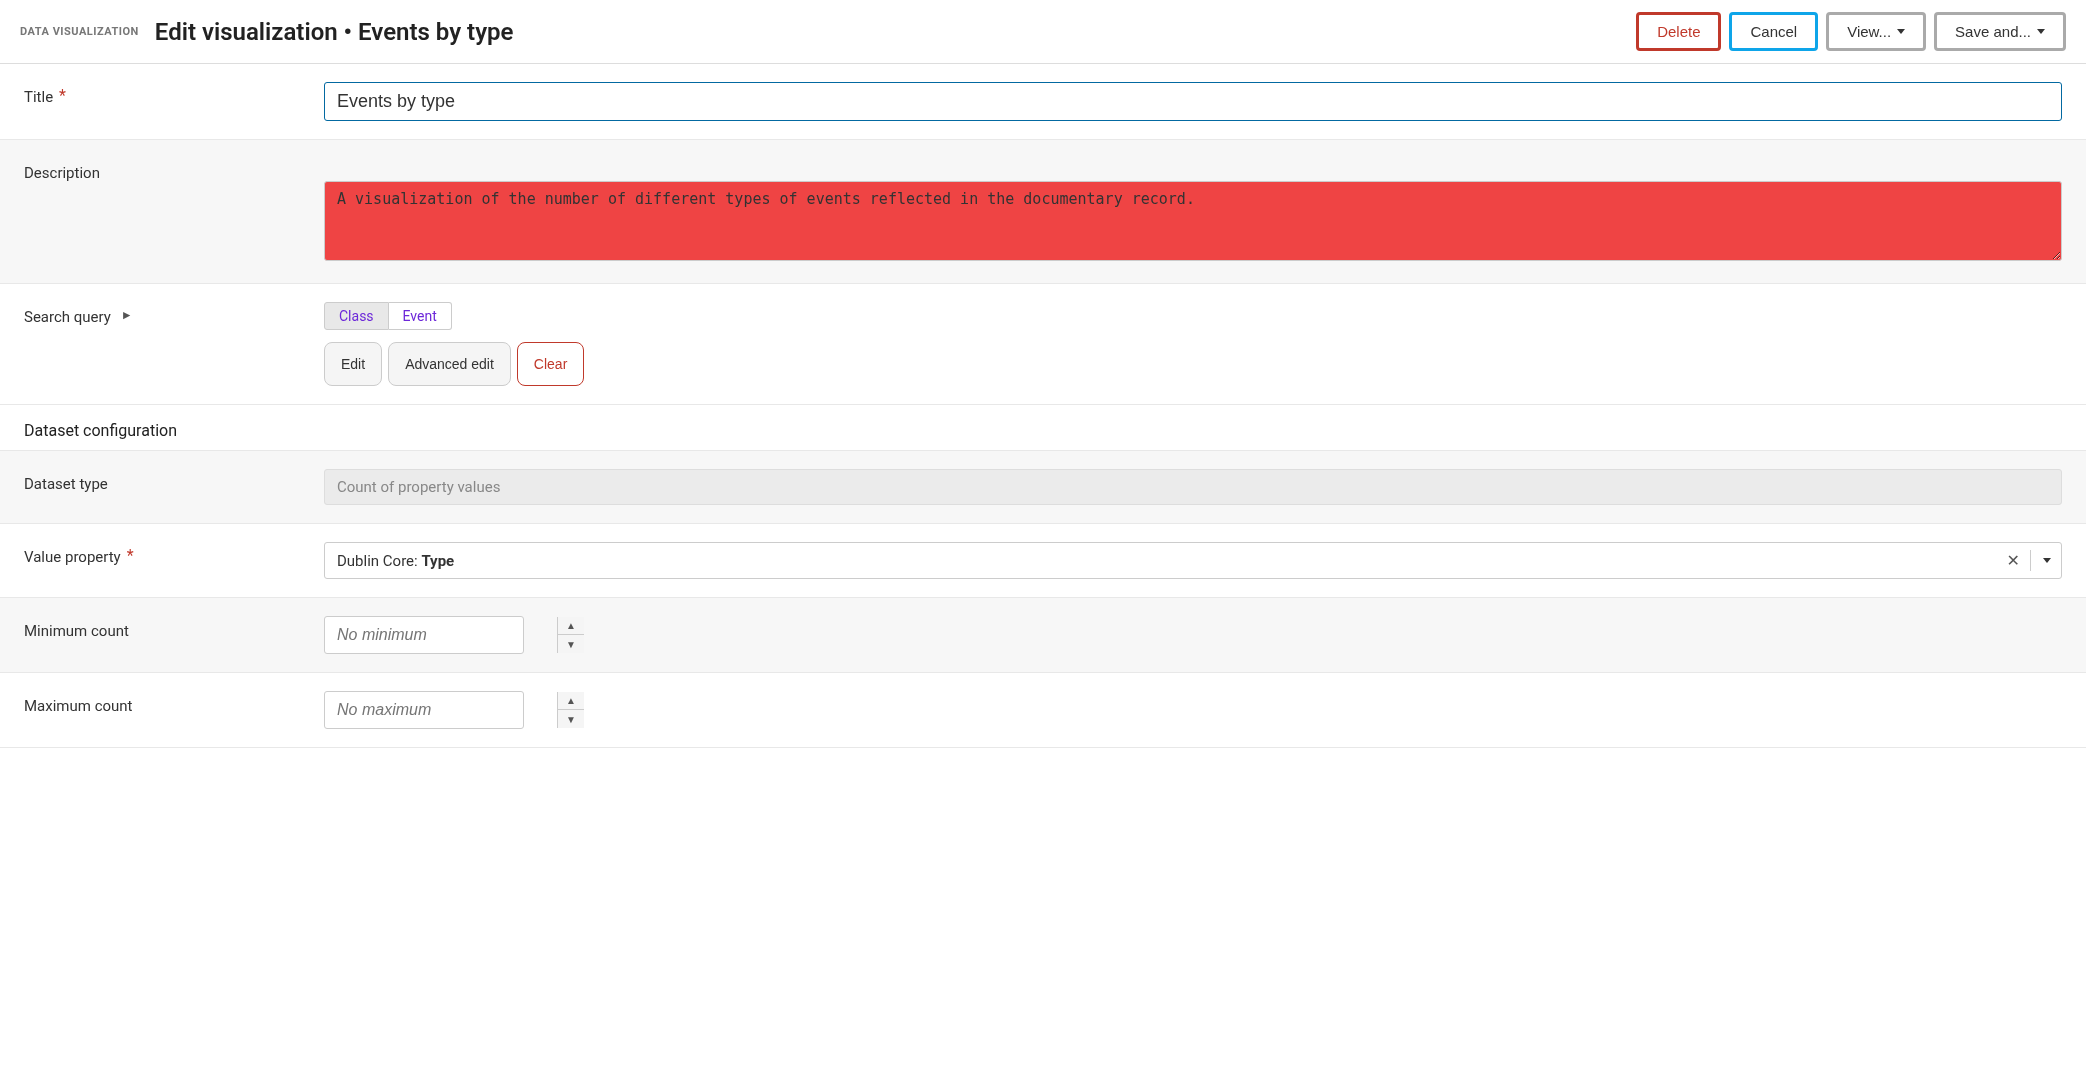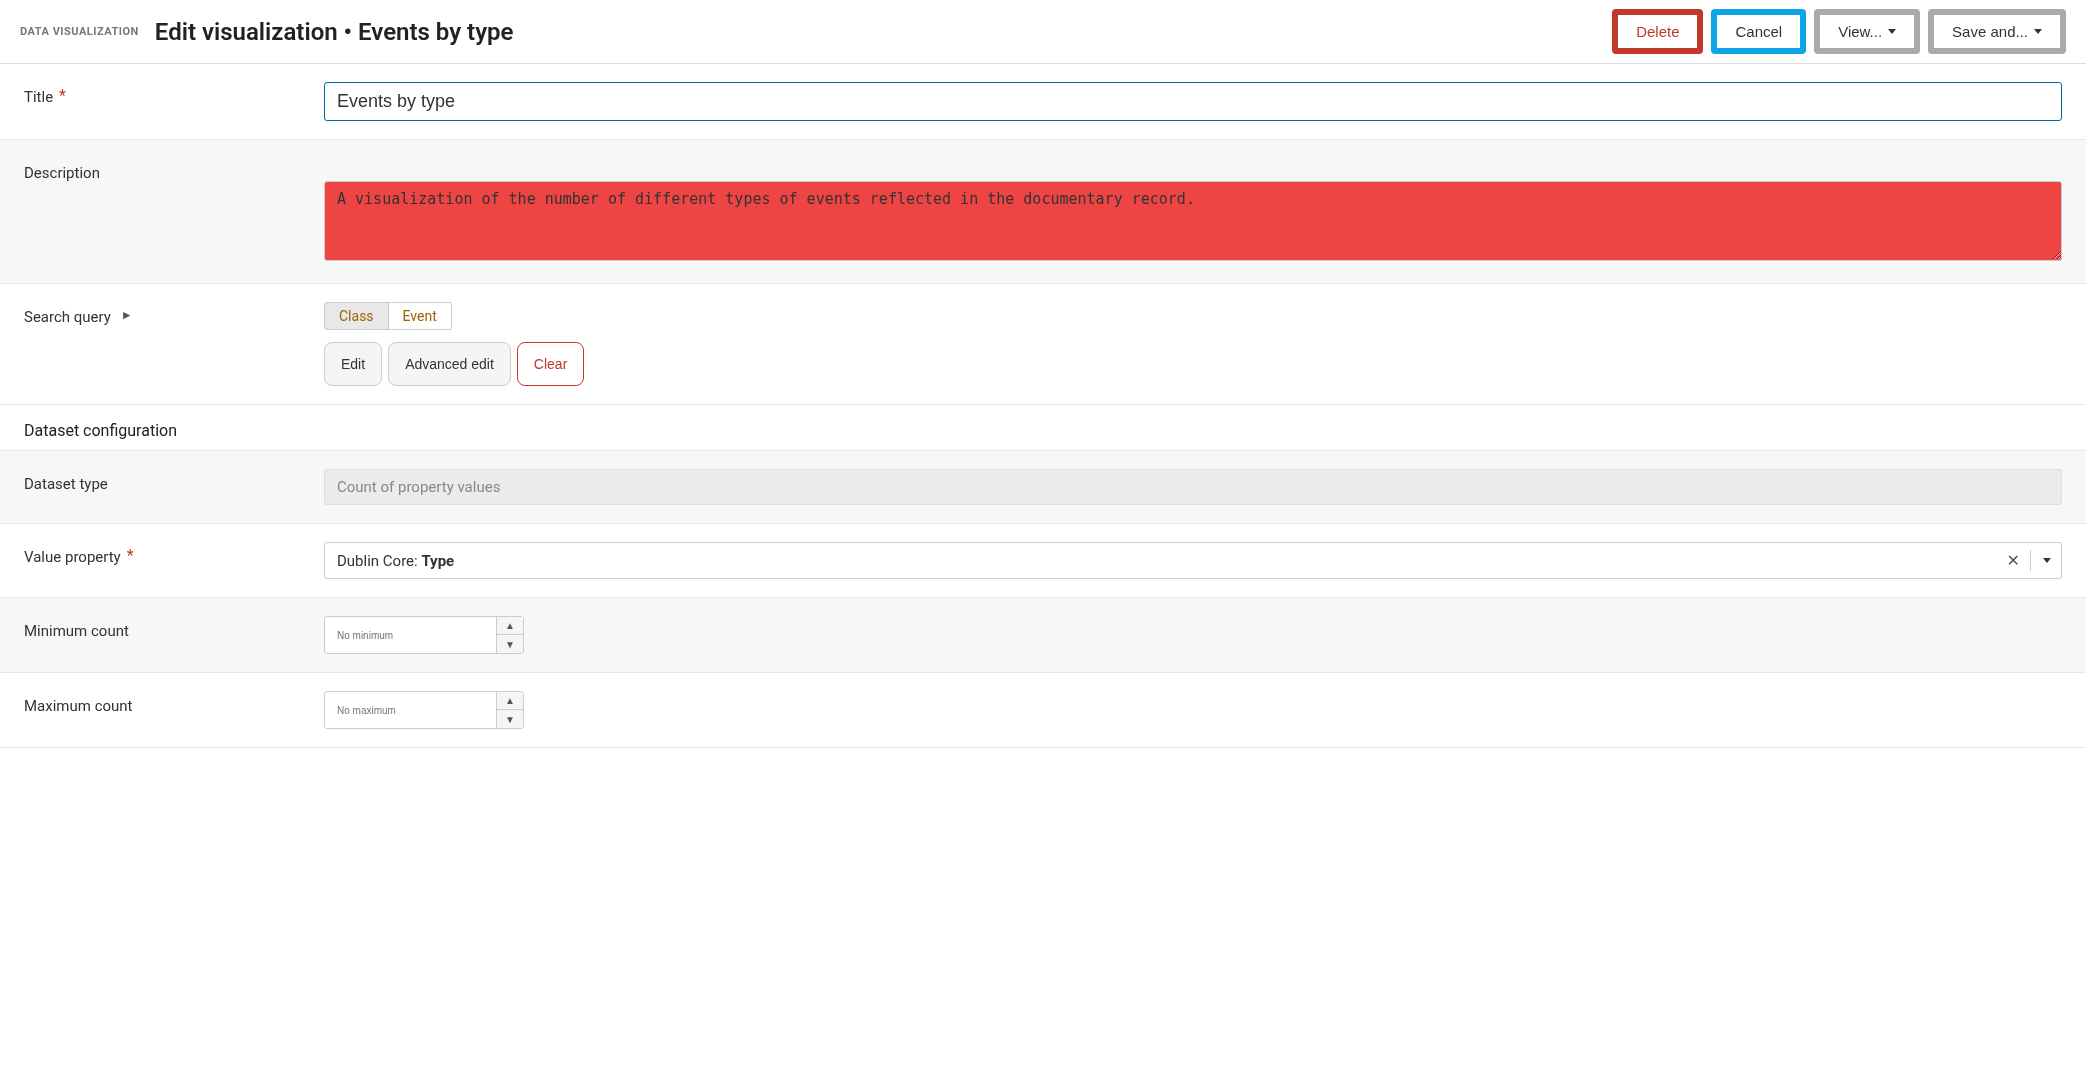--- a/index.html
+++ b/index.html
@@ -37,21 +37,21 @@
     .header-actions {
       display: flex;
       gap: 8px;
       align-items: center;
     }
     .btn {
       padding: 8px 18px;
       border-radius: 4px;
       font-size: 15px;
       cursor: pointer;
-      border: 6px solid #0ea5e9;
+      border: 3px solid #0ea5e9;
       background: #fff;
       color: #333;
       display: inline-flex;
       align-items: center;
       gap: 4px;
     }
     .btn-danger {
       border-color: #c0392b;
       color: #c0392b;
       background: #fff;
@@ -135,21 +135,21 @@
     
     .search-query-tags {
       display: flex;
       gap: 0;
       margin-bottom: 12px;
     }
     .tag-pill {
       padding: 5px 14px;
       border: 1px solid #ccc;
       font-size: 14px;
-      color: #a16207;
+      color: #6d28d9;
       background: #f0f0f0;
       cursor: default;
     }
     .tag-pill:first-child {
       border-radius: 3px 0 0 3px;
       background: #e8e8e8;
     }
     .tag-pill:last-child {
       border-radius: 0 3px 3px 0;
       border-left: none;
@@ -237,22 +237,23 @@
       display: flex;
       align-items: center;
       border: 1px solid #ccc;
       border-radius: 3px;
       background: #fff;
       width: 200px;
     }
     .spinner-value {
       flex: 1;
       padding: 8px 12px;
-      font-size: 10px;
+      font-size: 16px;
       color: #888;
+      font-style: italic;
       background: none;
       border: none;
       outline: none;
     }
     .spinner-controls {
       display: flex;
       flex-direction: column;
       border-left: 1px solid #ccc;
     }
     .spinner-up, .spinner-down {

